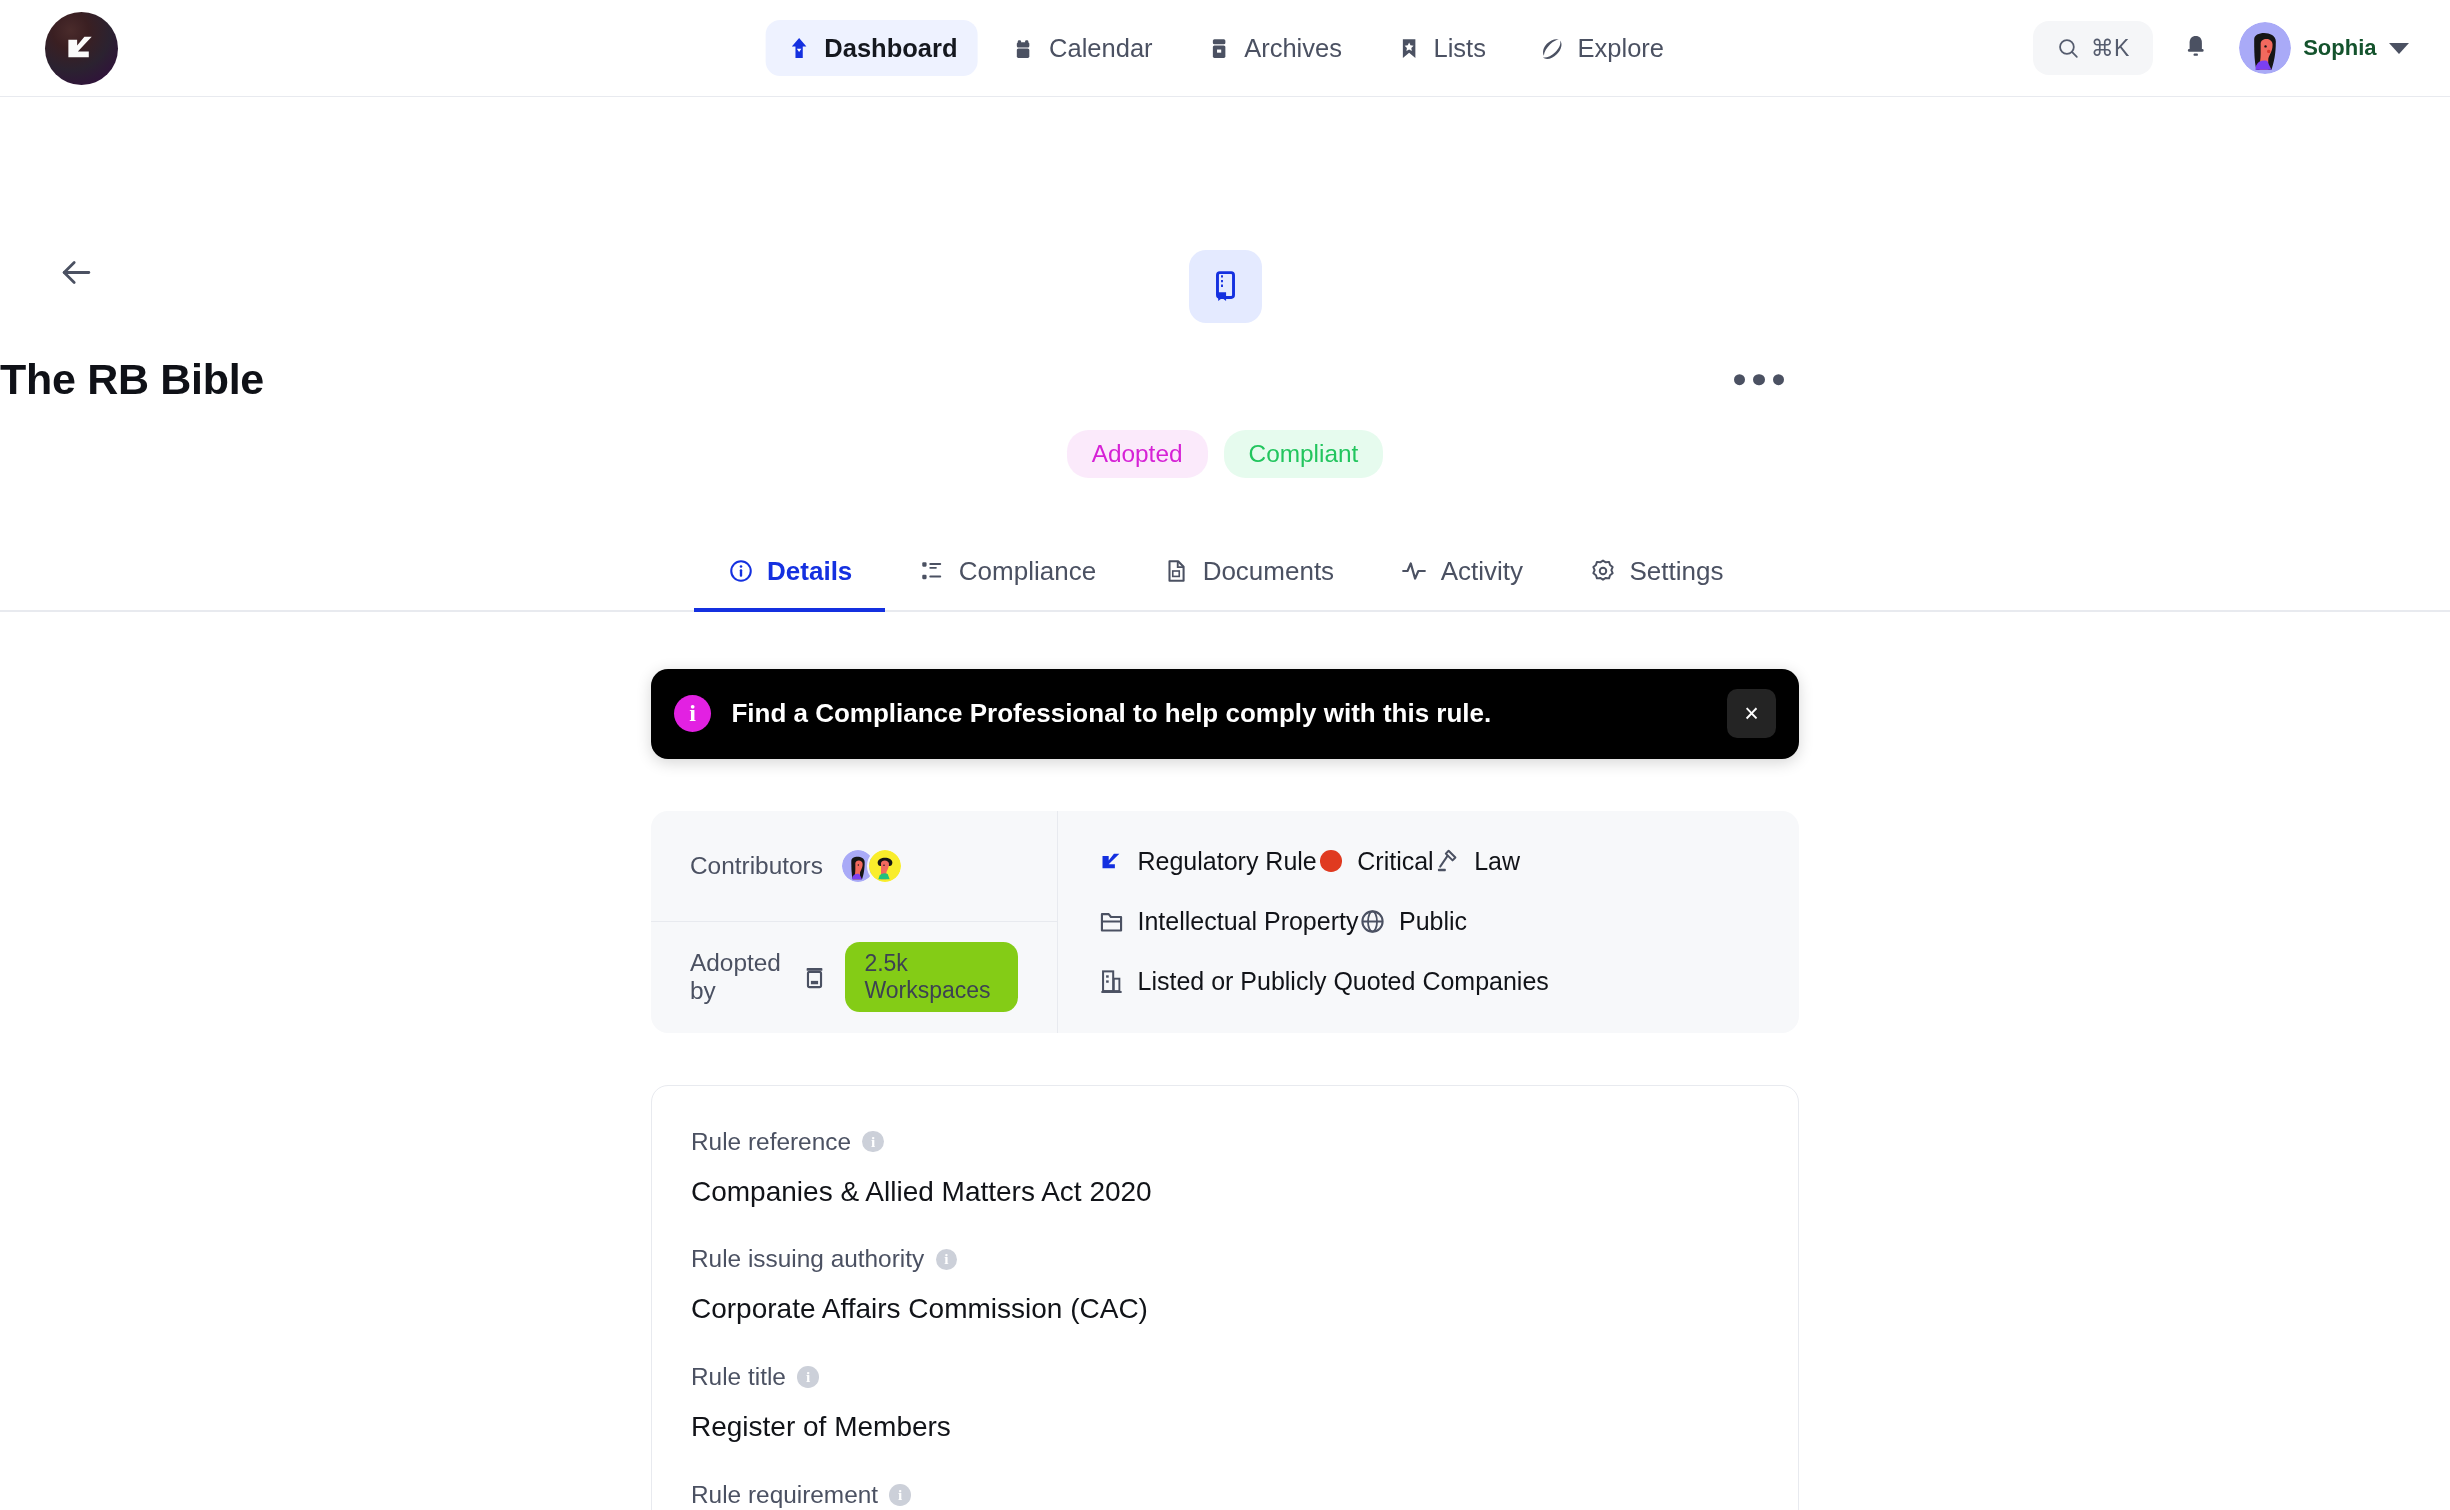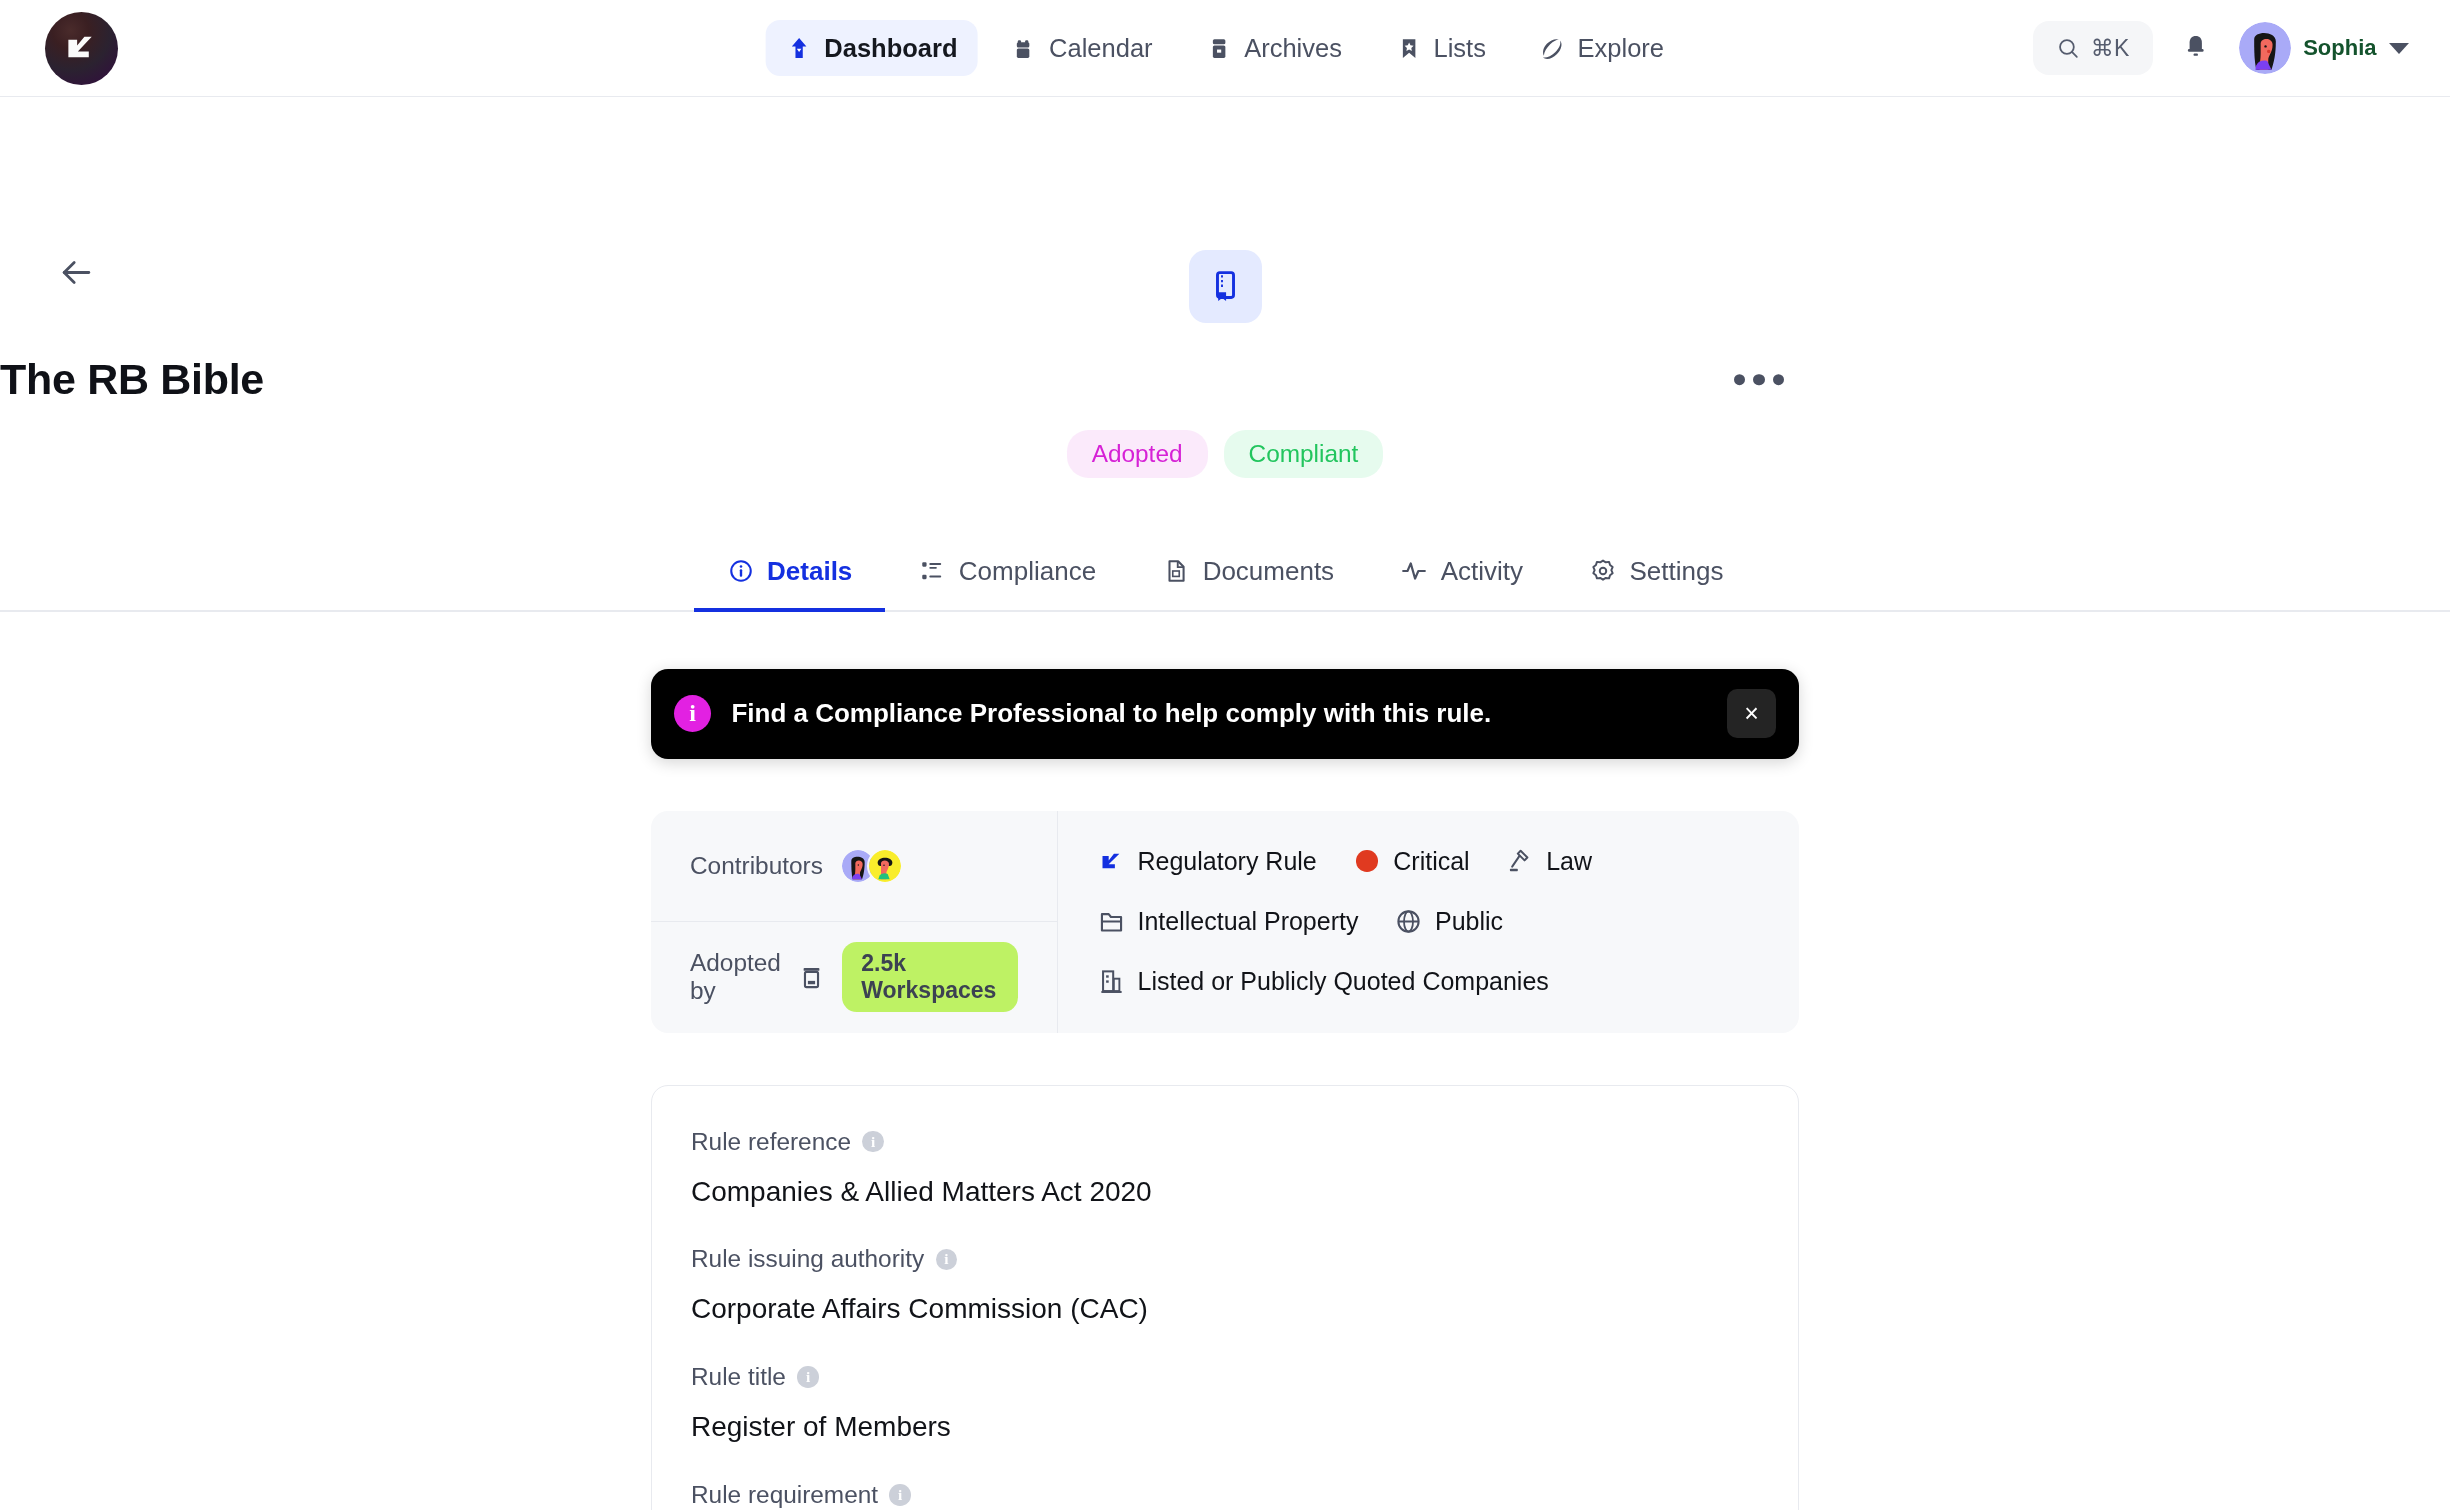--- a/index.html
+++ b/index.html
@@ -134,24 +134,24 @@
   .meta-left { width: 407px; flex: 0 0 auto; border-right: 1.7px solid #e8eaef; }
   .meta-left-row { padding: 0 39px; height: 111px; display: flex; align-items: center; gap: 17px; }
   .meta-left-row.top { border-bottom: 1.7px solid #e8eaef; }
   .meta-label { font-size: 24.4px; color: #4b5162; }
   .avatars { display: flex; align-items: center; }
   .avatar-sm { width: 36px; height: 36px; border-radius: 50%; overflow: hidden; border: 2.3px solid #f7f8fa; }
   .avatar-sm:not(:first-child) { margin-left: -9px; }
   .avatar-sm svg { width: 100%; height: 100%; display: block; }
   .store-ico { width: 28px; height: 28px; display:flex; align-items:center; justify-content:center; }
   .store-ico svg { width: 27px; height: 27px; display: block; }
-  .pill { background: #bef264; border-radius: 14.7px; padding: 8px 19px; font-size: 23px; color: #3c4252; font-weight: bold; }
+  .pill { background: #84cc16; border-radius: 14.7px; padding: 8px 19px; font-size: 23px; color: #3c4252; }
 
   .meta-right { flex: 1; padding: 36px 39px; display: flex; flex-direction: column; gap: 31px; }
-  .meta-row { display: flex; align-items: center; gap: 36px; flex-wrap: wrap; text-align: center; }
+  .meta-row { display: flex; align-items: center; flex-wrap: wrap; text-align: center; }
   .meta-item { display: flex; align-items: center; gap: 12.5px; font-size: 25px; color: #111318; }
   .meta-item .ico { width: 28px; height: 28px; display: flex; align-items: center; justify-content: center; flex:0 0 auto;}
   .meta-item .ico svg { width: 27px; height: 27px; display: block; }
   .dot-critical { width: 21.6px; height: 21.6px; border-radius: 50%; background: #e03a20; display:block; }
 
   .detail-card {
     margin-top: 52px; background: #ffffff; border: 1.7px solid #e8eaef;
     border-radius: 17px; padding: 42px 39px 45px;
   }
   .field { margin-bottom: 34px; }

